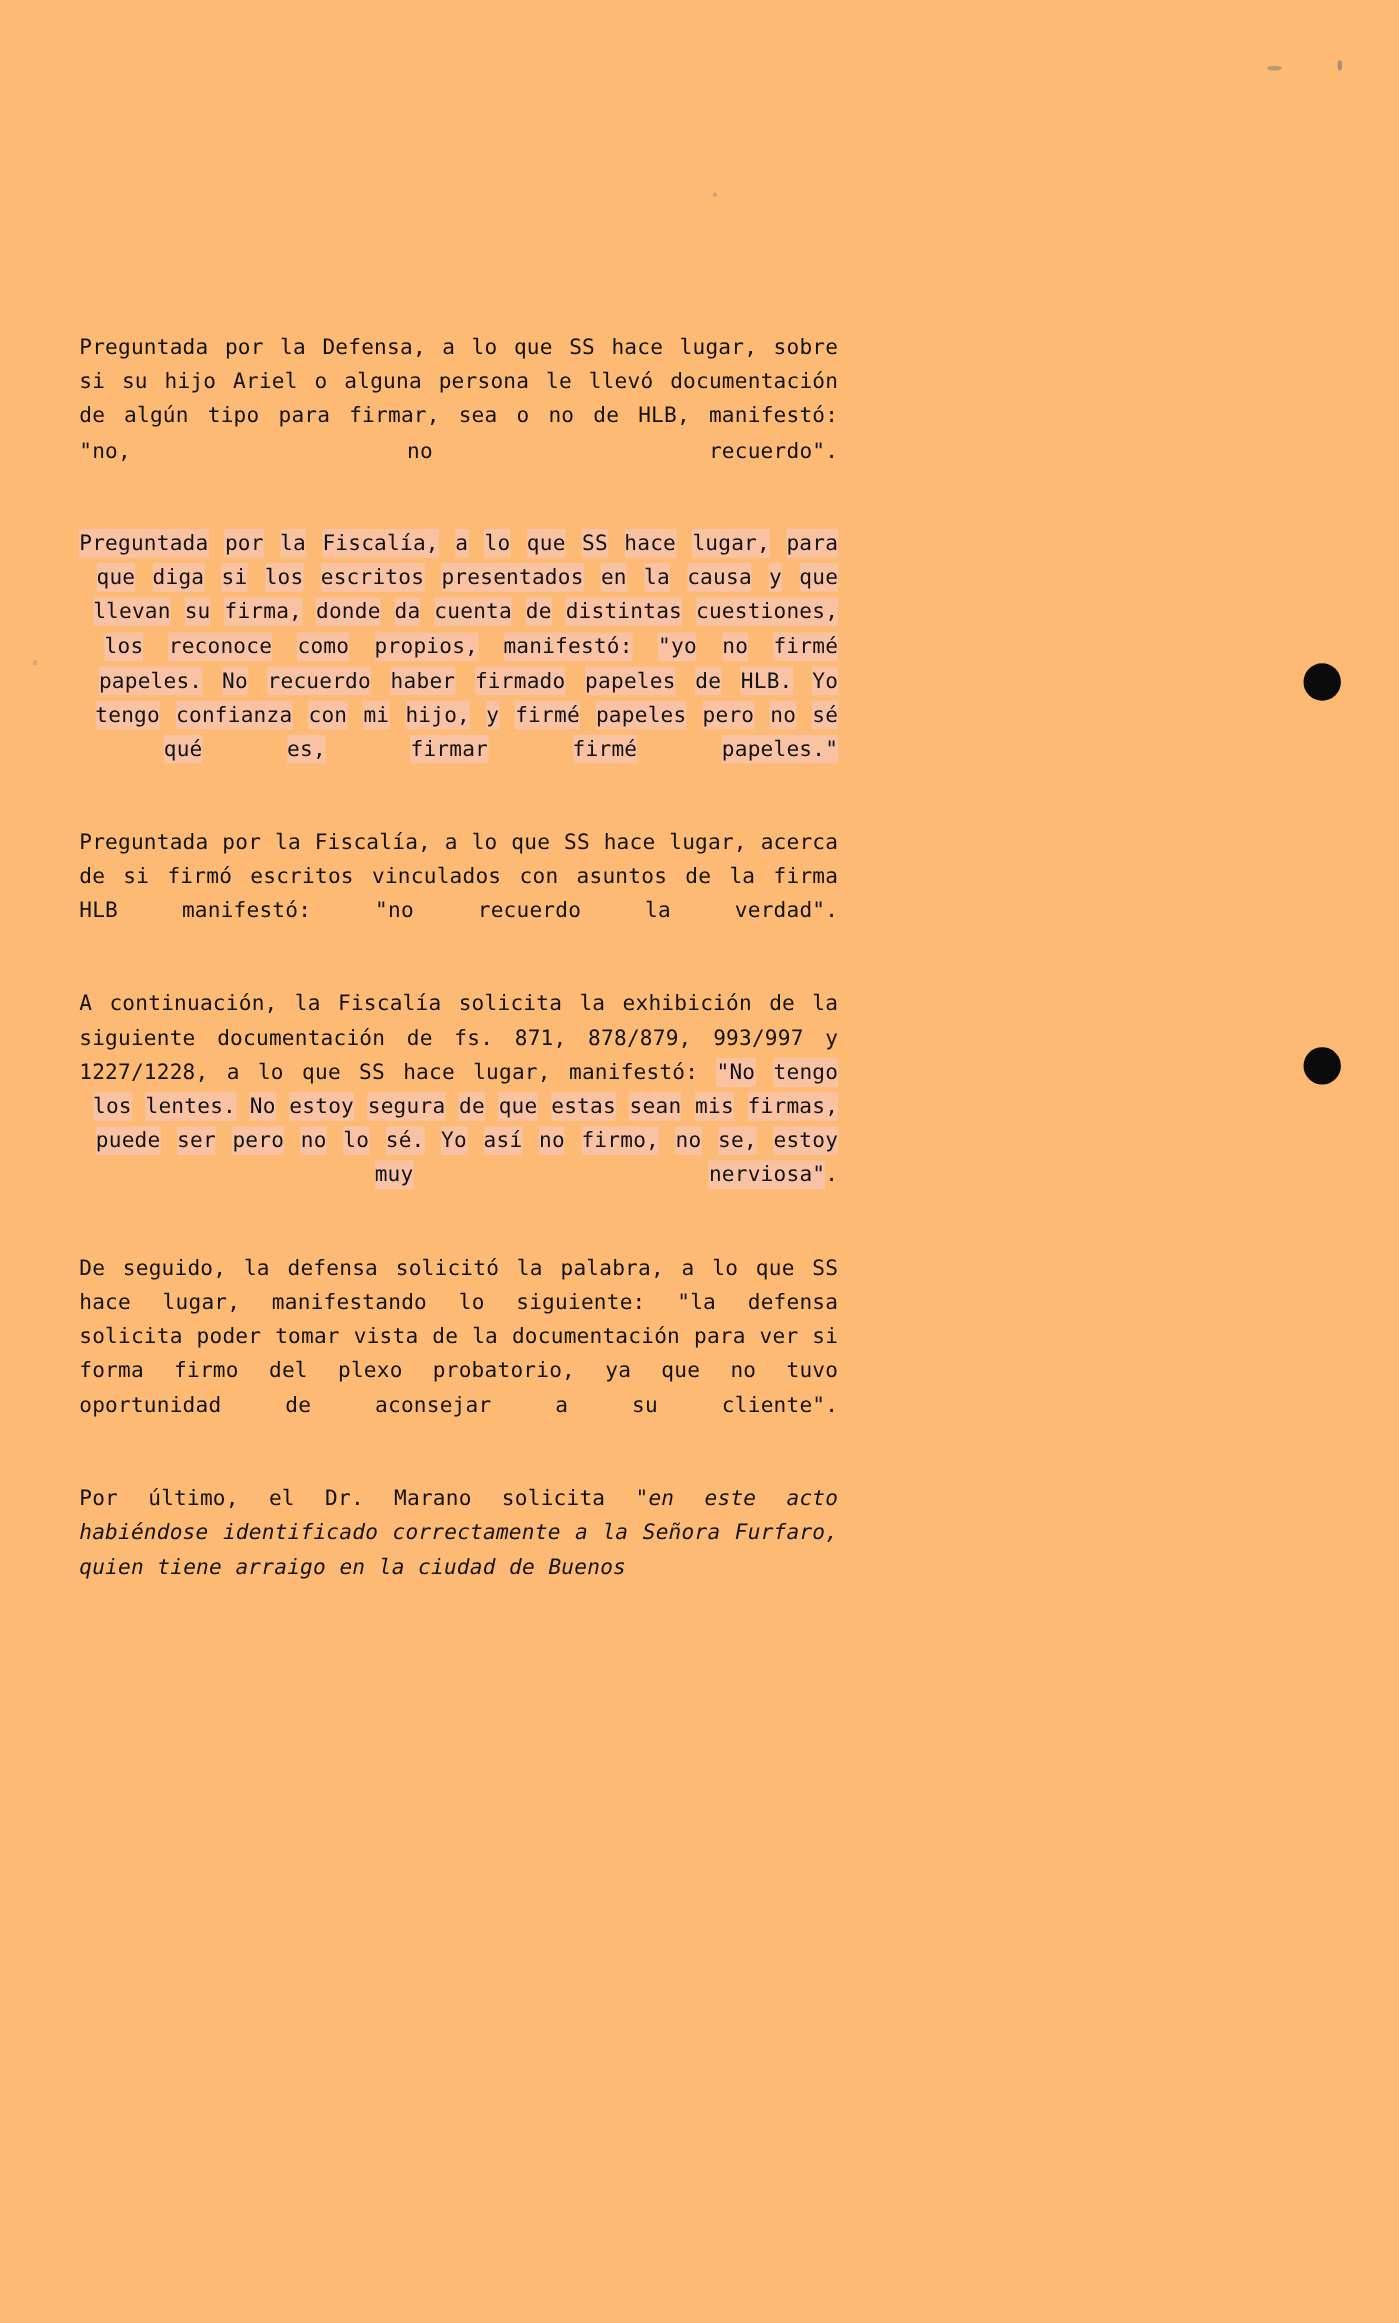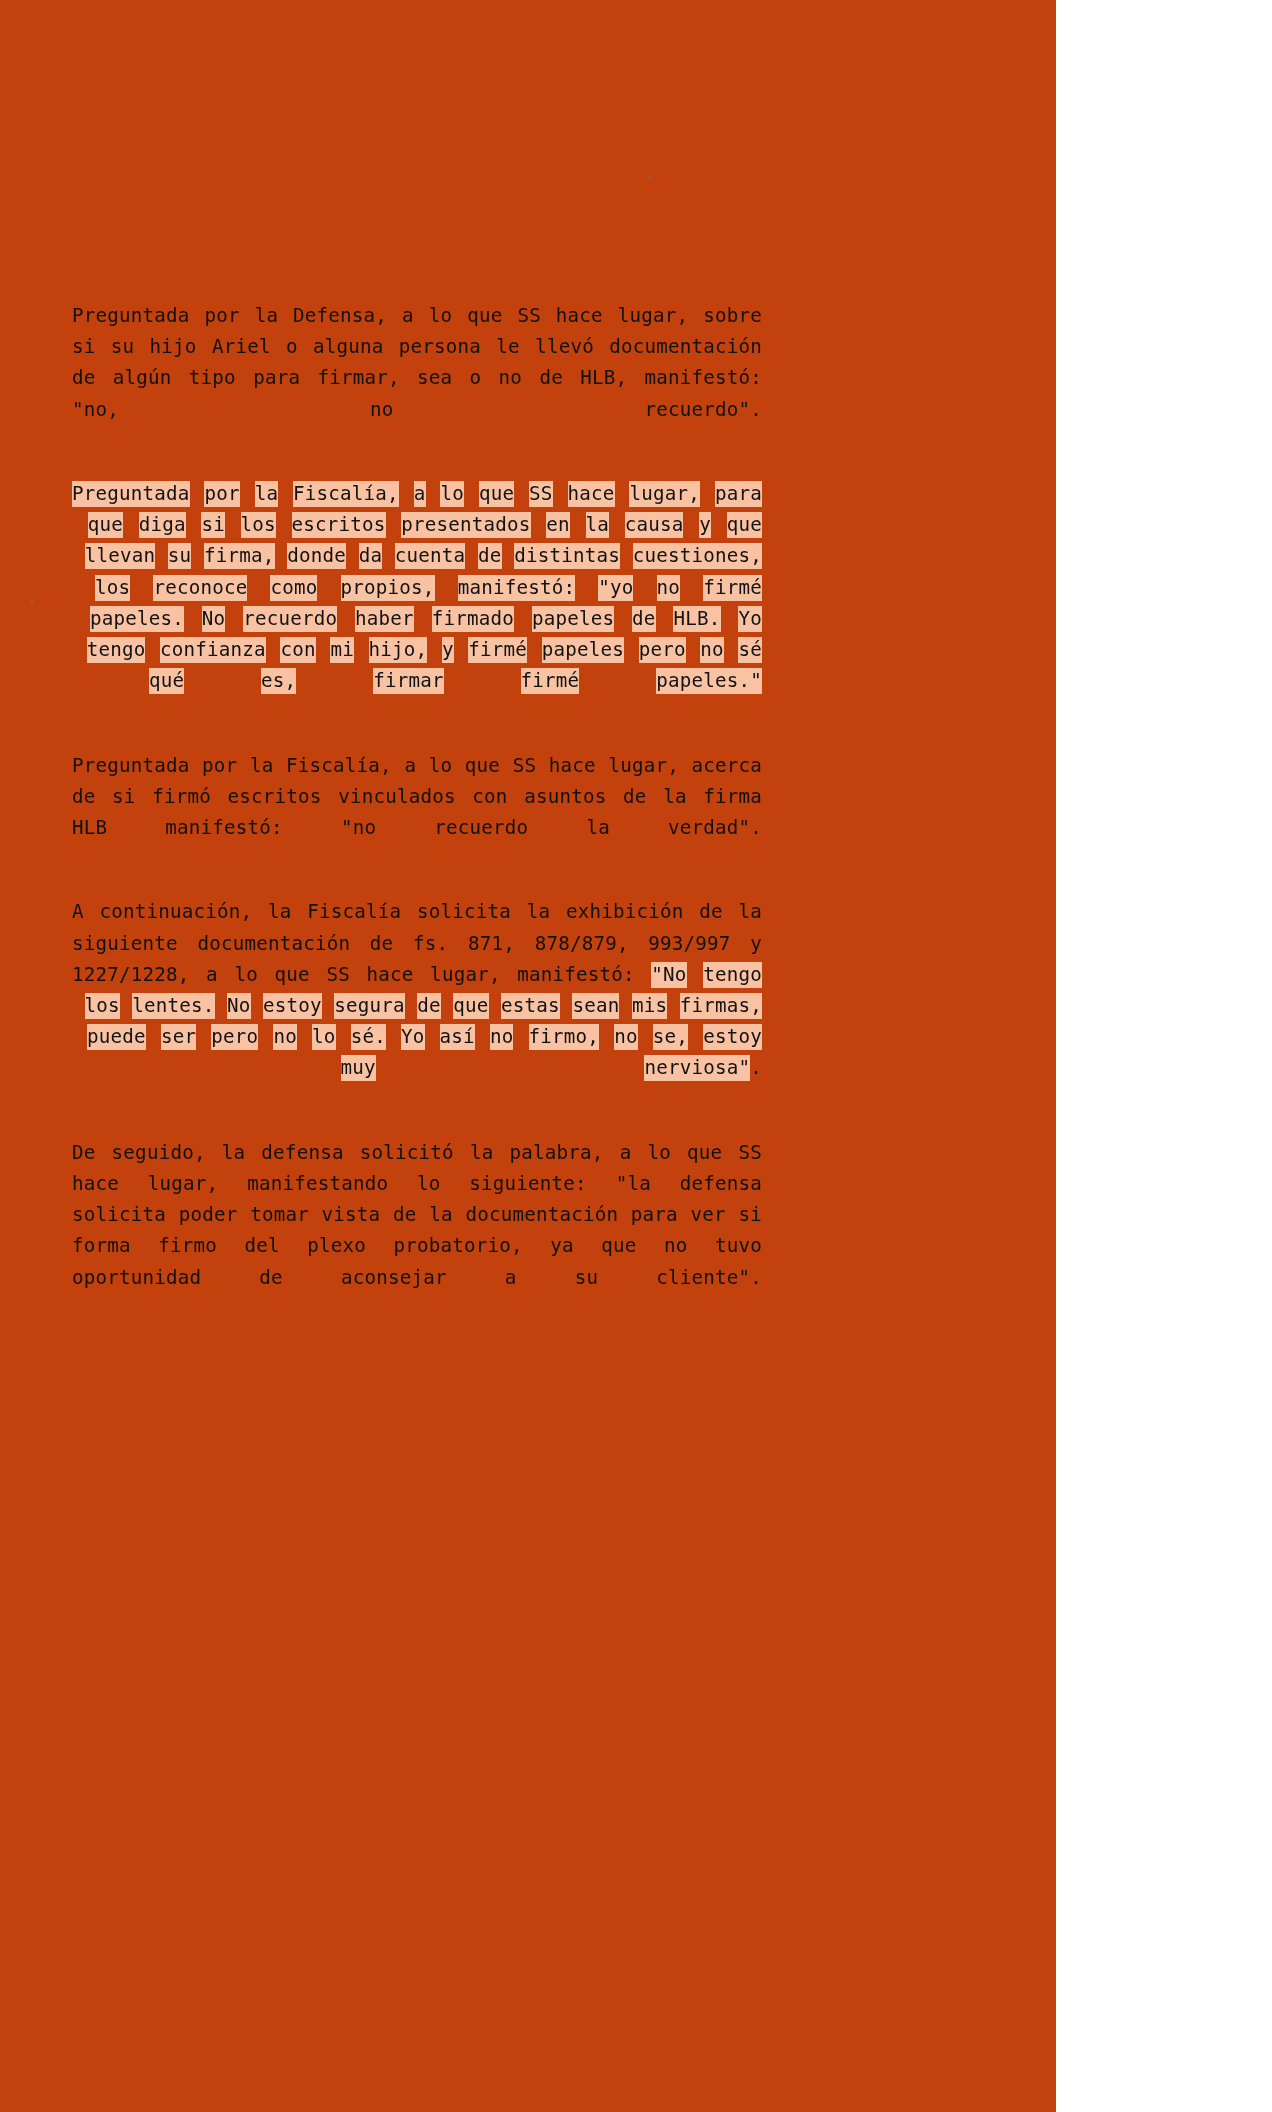--- a/index.html
+++ b/index.html
@@ -7,23 +7,23 @@
     margin: 0;
     padding: 0;
     background: #ffffff;
   }
   body {
     font-family: "DejaVu Sans Mono", "Liberation Mono", monospace;
   }
 
   .page {
     position: relative;
-    width: 1056px;
+    width: 1272px;
     height: 2112px;
-    background: #c2410c;
+    background: #fdba74;
     overflow: hidden;
     box-sizing: border-box;
   }
 
   
   .scan-mark {
     position: absolute;
     background: #7a7a7a;
     opacity: 0.55;
     border-radius: 40%;
@@ -96,15 +96,16 @@
 
   <div class="margin-dot d1"></div>
   <div class="margin-dot d2"></div>
 
   <div class="doc-body" id="doc-body">
       <p class="para"><span class="">Preguntada por la Defensa, a lo que SS hace lugar, sobre si su hijo Ariel o alguna persona le llevó documentación de algún tipo para firmar, sea o no de HLB, manifestó: "no, no recuerdo".</span></p>
       <p class="para"><span class="hl">Preguntada</span><span class="w"> </span><span class="hl">por</span><span class="w"> </span><span class="hl">la</span><span class="w"> </span><span class="hl">Fiscalía,</span><span class="w"> </span><span class="hl">a</span><span class="w"> </span><span class="hl">lo</span><span class="w"> </span><span class="hl">que</span><span class="w"> </span><span class="hl">SS</span><span class="w"> </span><span class="hl">hace</span><span class="w"> </span><span class="hl">lugar,</span><span class="w"> </span><span class="hl">para</span><span class="w"> </span><span class="hl">que</span><span class="w"> </span><span class="hl">diga</span><span class="w"> </span><span class="hl">si</span><span class="w"> </span><span class="hl">los</span><span class="w"> </span><span class="hl">escritos</span><span class="w"> </span><span class="hl">presentados</span><span class="w"> </span><span class="hl">en</span><span class="w"> </span><span class="hl">la</span><span class="w"> </span><span class="hl">causa</span><span class="w"> </span><span class="hl">y</span><span class="w"> </span><span class="hl">que</span><span class="w"> </span><span class="hl">llevan</span><span class="w"> </span><span class="hl">su</span><span class="w"> </span><span class="hl">firma,</span><span class="w"> </span><span class="hl">donde</span><span class="w"> </span><span class="hl">da</span><span class="w"> </span><span class="hl">cuenta</span><span class="w"> </span><span class="hl">de</span><span class="w"> </span><span class="hl">distintas</span><span class="w"> </span><span class="hl">cuestiones,</span><span class="w"> </span><span class="hl">los</span><span class="w"> </span><span class="hl">reconoce</span><span class="w"> </span><span class="hl">como</span><span class="w"> </span><span class="hl">propios,</span><span class="w"> </span><span class="hl">manifestó:</span><span class="w"> </span><span class="hl">"yo</span><span class="w"> </span><span class="hl">no</span><span class="w"> </span><span class="hl">firmé</span><span class="w"> </span><span class="hl">papeles.</span><span class="w"> </span><span class="hl">No</span><span class="w"> </span><span class="hl">recuerdo</span><span class="w"> </span><span class="hl">haber</span><span class="w"> </span><span class="hl">firmado</span><span class="w"> </span><span class="hl">papeles</span><span class="w"> </span><span class="hl">de</span><span class="w"> </span><span class="hl">HLB.</span><span class="w"> </span><span class="hl">Yo</span><span class="w"> </span><span class="hl">tengo</span><span class="w"> </span><span class="hl">confianza</span><span class="w"> </span><span class="hl">con</span><span class="w"> </span><span class="hl">mi</span><span class="w"> </span><span class="hl">hijo,</span><span class="w"> </span><span class="hl">y</span><span class="w"> </span><span class="hl">firmé</span><span class="w"> </span><span class="hl">papeles</span><span class="w"> </span><span class="hl">pero</span><span class="w"> </span><span class="hl">no</span><span class="w"> </span><span class="hl">sé</span><span class="w"> </span><span class="hl">qué</span><span class="w"> </span><span class="hl">es,</span><span class="w"> </span><span class="hl">firmar</span><span class="w"> </span><span class="hl">firmé</span><span class="w"> </span><span class="hl">papeles."</span></p>
       <p class="para"><span class="">Preguntada por la Fiscalía, a lo que SS hace lugar, acerca de si firmó escritos vinculados con asuntos de la firma HLB manifestó: "no recuerdo la verdad".</span></p>
       <p class="para"><span class="">A continuación, la Fiscalía solicita la exhibición de la siguiente documentación de fs. 871, 878/879, 993/997 y 1227/1228, a lo que SS hace lugar, manifestó: </span><span class="hl">"No</span><span class="w"> </span><span class="hl">tengo</span><span class="w"> </span><span class="hl">los</span><span class="w"> </span><span class="hl">lentes.</span><span class="w"> </span><span class="hl">No</span><span class="w"> </span><span class="hl">estoy</span><span class="w"> </span><span class="hl">segura</span><span class="w"> </span><span class="hl">de</span><span class="w"> </span><span class="hl">que</span><span class="w"> </span><span class="hl">estas</span><span class="w"> </span><span class="hl">sean</span><span class="w"> </span><span class="hl">mis</span><span class="w"> </span><span class="hl">firmas,</span><span class="w"> </span><span class="hl">puede</span><span class="w"> </span><span class="hl">ser</span><span class="w"> </span><span class="hl">pero</span><span class="w"> </span><span class="hl">no</span><span class="w"> </span><span class="hl">lo</span><span class="w"> </span><span class="hl">sé.</span><span class="w"> </span><span class="hl">Yo</span><span class="w"> </span><span class="hl">así</span><span class="w"> </span><span class="hl">no</span><span class="w"> </span><span class="hl">firmo,</span><span class="w"> </span><span class="hl">no</span><span class="w"> </span><span class="hl">se,</span><span class="w"> </span><span class="hl">estoy</span><span class="w"> </span><span class="hl">muy</span><span class="w"> </span><span class="hl">nerviosa"</span><span class="">.</span></p>
       <p class="para"><span class="">De seguido, la defensa solicitó la palabra, a lo que SS hace lugar, manifestando lo siguiente: "la defensa solicita poder tomar vista de la documentación para ver si forma firmo del plexo probatorio, ya que no tuvo oportunidad de aconsejar a su cliente".</span></p>
+      <p class="para no-stretch"><span class="">Por último, el Dr. Marano solicita </span><span class="ital">"en este acto habiéndose identificado correctamente a la Señora Furfaro, quien tiene arraigo en la ciudad de Buenos</span></p>
     </div>
 
 </div>
 
 </body></html>

